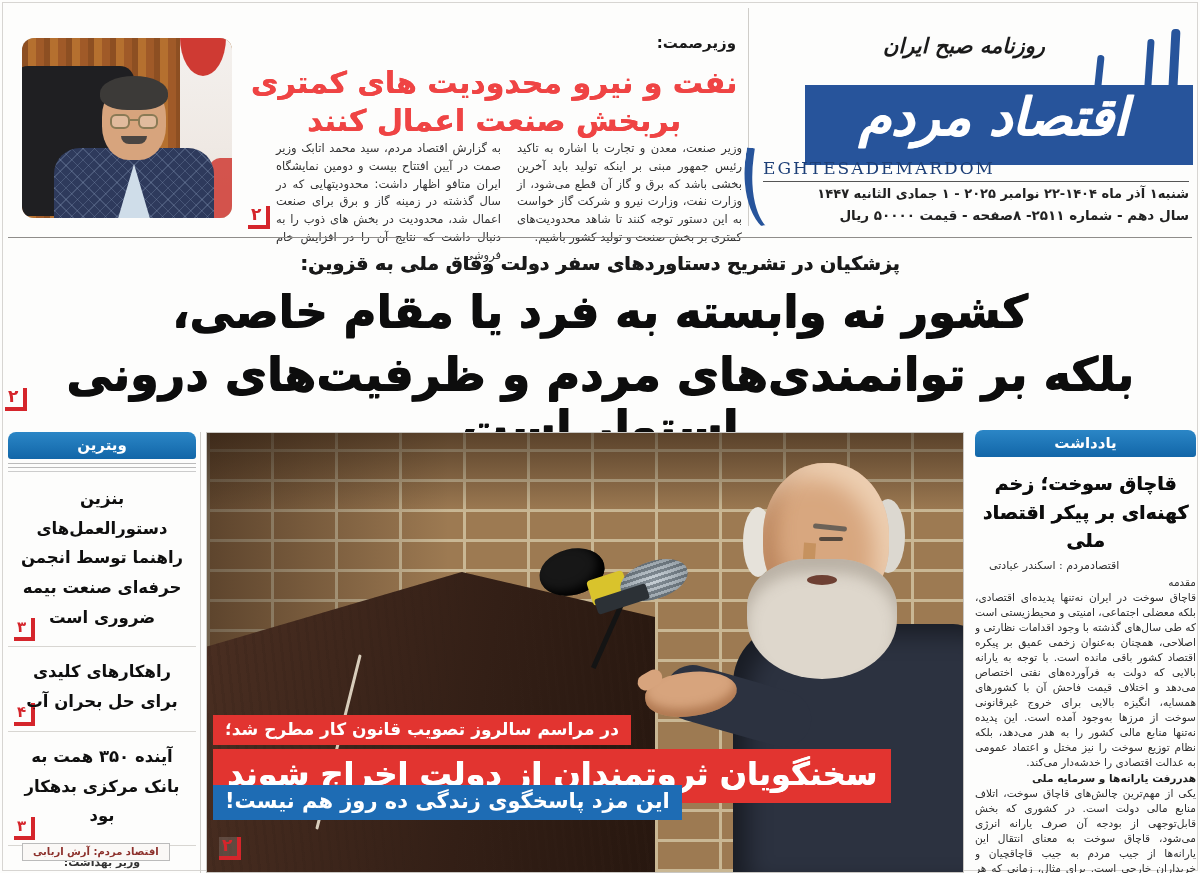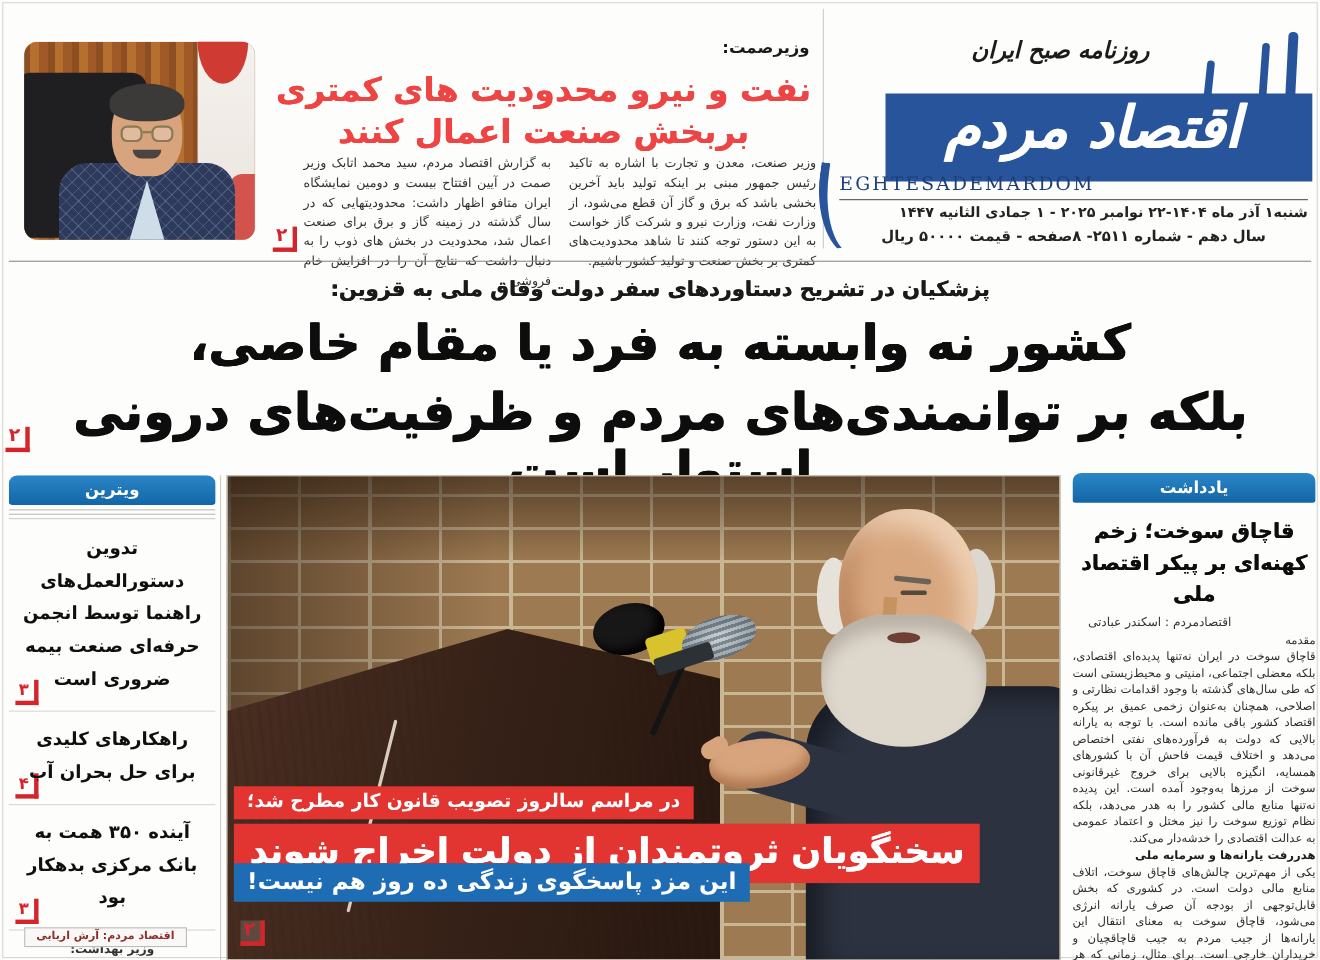--- a/index.html
+++ b/index.html
@@ -71,21 +71,21 @@
   .asc2 { top:-30px; right:90px; height:32px; transform:rotate(6deg); }
   .asc3 { top:-56px; right:14px; height:58px; width:9px; transform:rotate(3deg); }
   .swoosh { position:absolute; top:150px; right:408px; width:46px; height:82px;
             border-left:8px solid #27549b; border-bottom:2px solid transparent;
             border-radius:0 0 0 90%; transform:rotate(8deg); }
   .logo-latin { position:absolute; top:158px; left:8px; font-family:"DejaVu Serif", serif;
                 font-size:17px; letter-spacing:2px; color:#1d3f77; direction:ltr; }
   .mast-rule { top:181px; left:8px; right:6px; background:#555; }
   .dateline { position:absolute; top:186px; right:6px; left:8px; 
               font-size:13px; font-weight:bold; color:#222; }
-  .infoline { position:absolute; top:207px; right:6px; left:8px; text-align:center;
+  .infoline { position:absolute; top:207px; right:6px; left:8px; 
               font-size:13.5px; font-weight:bold; color:#222; }
 
   .top-vrule { top:8px; left:748px; height:218px; }
   .mid-rule  { top:237px; left:8px; right:8px; background:#8f8d8a; }
 
   
   .lead { position:absolute; top:244px; left:0; right:0; height:184px; text-align:center; }
   .lead-kicker { font-size:19px; font-weight:bold; margin-top:8px; text-shadow:.5px 0 currentColor; }
   .lead-h1 { font-size:45px; font-weight:bold; margin-top:12px; line-height:1.15; color:#0d0d0d;
              text-shadow:.9px 0 currentColor, 0 .5px currentColor; }
@@ -256,21 +256,21 @@
     <h1 class="lead-h2">بلکه بر توانمندی‌های مردم و ظرفیت‌های درونی استوار است</h1>
   </section>
   <span class="pagemark lead-pagemark" style="top:388px; left:5px; position:absolute;">۲</span>
 
   <aside class="vitrine">
     <div class="sec-bar">ویترین</div>
     <div class="vit-rules"></div>
     <div class="vit-rules2"></div>
 
     <div class="vit-item">
-      <div class="vit-text">تدوین دستورالعمل‌های راهنما توسط انجمن حرفه‌ای صنعت بیمه ضروری است</div>
+      <div class="vit-text">بنزین دستورالعمل‌های راهنما توسط انجمن حرفه‌ای صنعت بیمه ضروری است</div>
       <span class="vit-page">۳</span>
     </div>
     <div class="vit-item">
       <div class="vit-text">راهکارهای کلیدی برای حل بحران آب</div>
       <span class="vit-page">۴</span>
     </div>
     <div class="vit-item">
       <div class="vit-text">آینده ۳۵۰ همت به بانک مرکزی بدهکار بود</div>
       <span class="vit-page">۳</span>
     </div>

